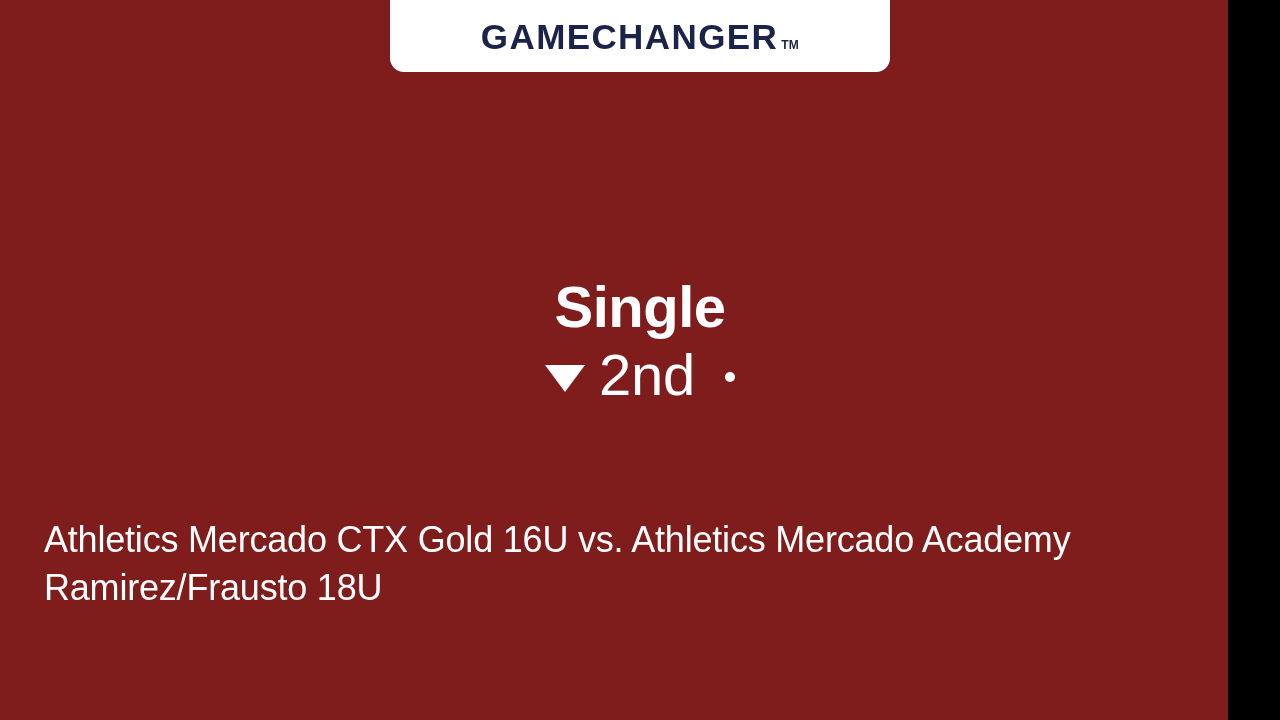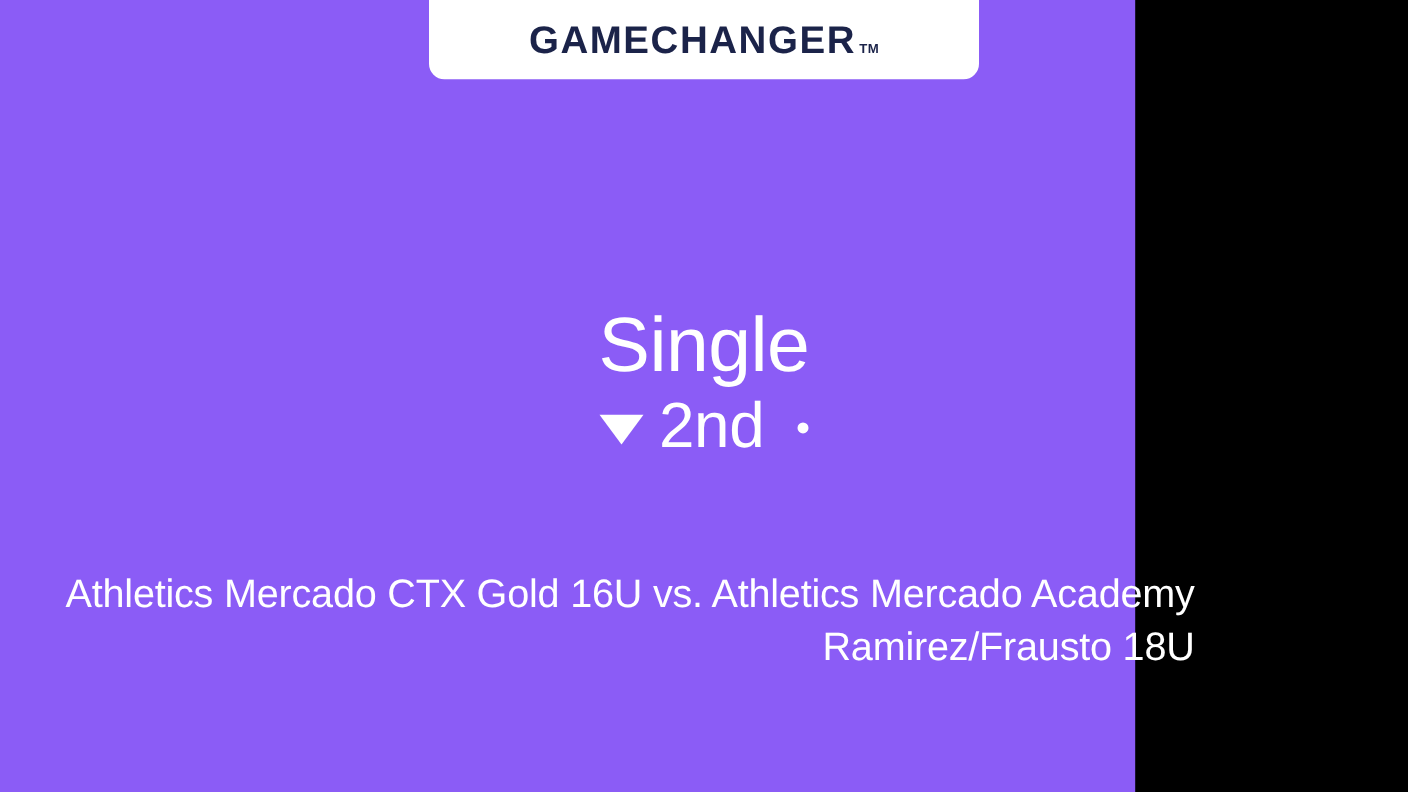--- a/index.html
+++ b/index.html
@@ -10,23 +10,23 @@
   body {
     width: 1280px;
     height: 720px;
     overflow: hidden;
     font-family: "Liberation Sans", sans-serif;
     -webkit-font-smoothing: antialiased;
   }
 
   #screen {
     position: relative;
-    width: 1032px;
+    width: 1228px;
     height: 720px;
-    background: #8b5cf6;
+    background: #7f1d1d;
   }
 
   
   .brand-card {
     position: absolute;
     left: 390px;
     top: -18px;
     width: 500px;
     height: 90px;
     background: #ffffff;
@@ -65,22 +65,22 @@
   
   .play-block {
     position: absolute;
     left: 0;
     top: 278px;
     width: 1280px;
     text-align: center;
   }
   .play-title {
     font-family: "Liberation Sans", sans-serif;
-    font-size: 70px;
-    font-weight: 400;
+    font-size: 58px;
+    font-weight: 700;
     color: #ffffff;
     line-height: 1.0;
     letter-spacing: -0.5px;
   }
   .play-context {
     margin-top: 10px;
     display: flex;
     align-items: center;
     justify-content: center;
     gap: 14px;
@@ -114,21 +114,21 @@
     top: 2px;
   }
 
   
   .matchup {
     position: absolute;
     left: 50%;
     transform: translateX(-50%);
     top: 516px;
     width: 1140px;
-    text-align: right;
+    text-align: left;
     font-family: "Liberation Sans", sans-serif;
     font-size: 36px;
     font-weight: 400;
     color: #ffffff;
     line-height: 48px;
     letter-spacing: -0.2px;
   }
 </style>
 </head>
 <body>

